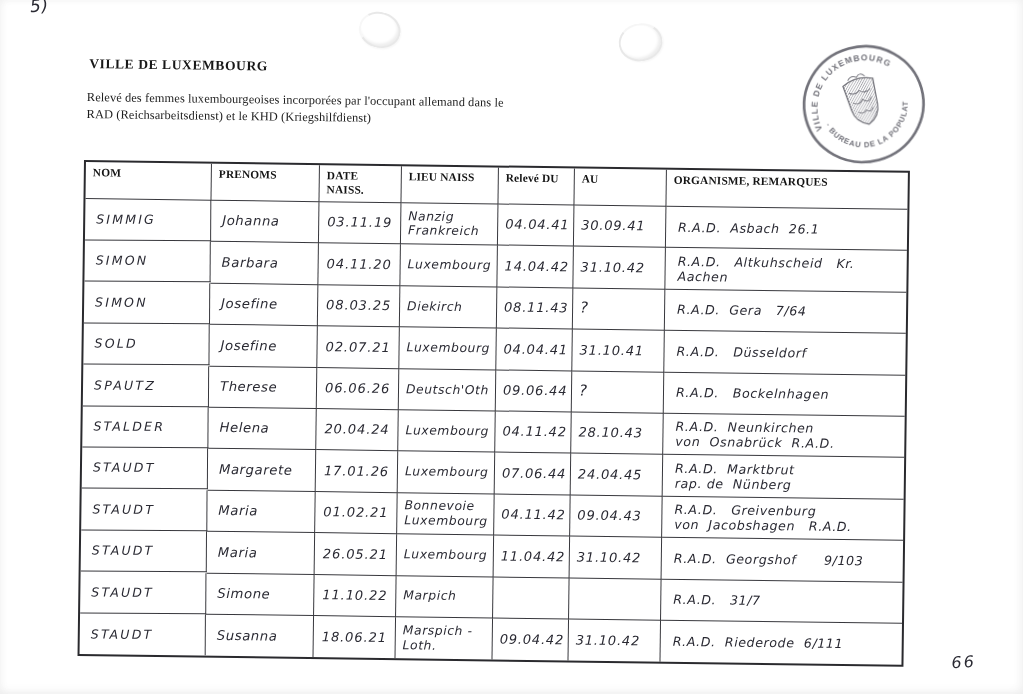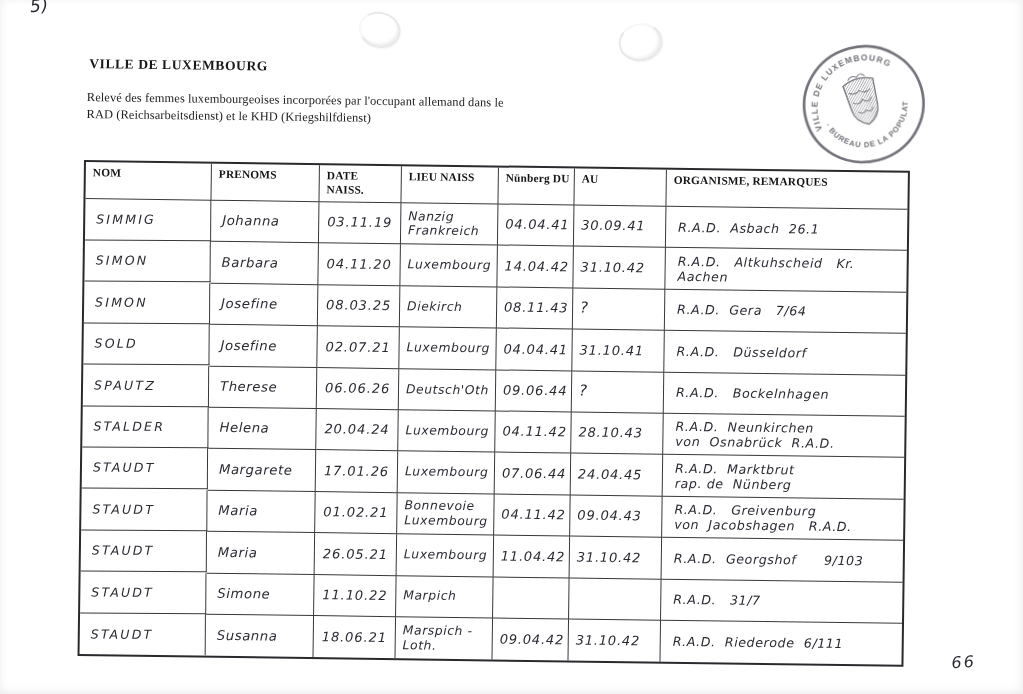--- a/index.html
+++ b/index.html
@@ -128,21 +128,21 @@
       </g>
     </svg>
   </div>
 
   <div class="doc-table">
 
     <div class="c th">NOM</div>
     <div class="c th">PRENOMS</div>
     <div class="c th">DATE NAISS.</div>
     <div class="c th nowrap">LIEU NAISS</div>
-    <div class="c th nowrap">Nünberg DU</div>
+    <div class="c th nowrap">Relevé DU</div>
     <div class="c th">AU</div>
     <div class="c th last">ORGANISME, REMARQUES</div>
 
     <div class="c cell hw col-nom">SIMMIG</div>
     <div class="c cell hw col-prenoms">Johanna</div>
     <div class="c cell hw col-date">03.11.19</div>
     <div class="c cell hw col-lieu">Nanzig
 Frankreich</div>
     <div class="c cell hw col-enrole">04.04.41</div>
     <div class="c cell hw col-au">30.09.41</div>

